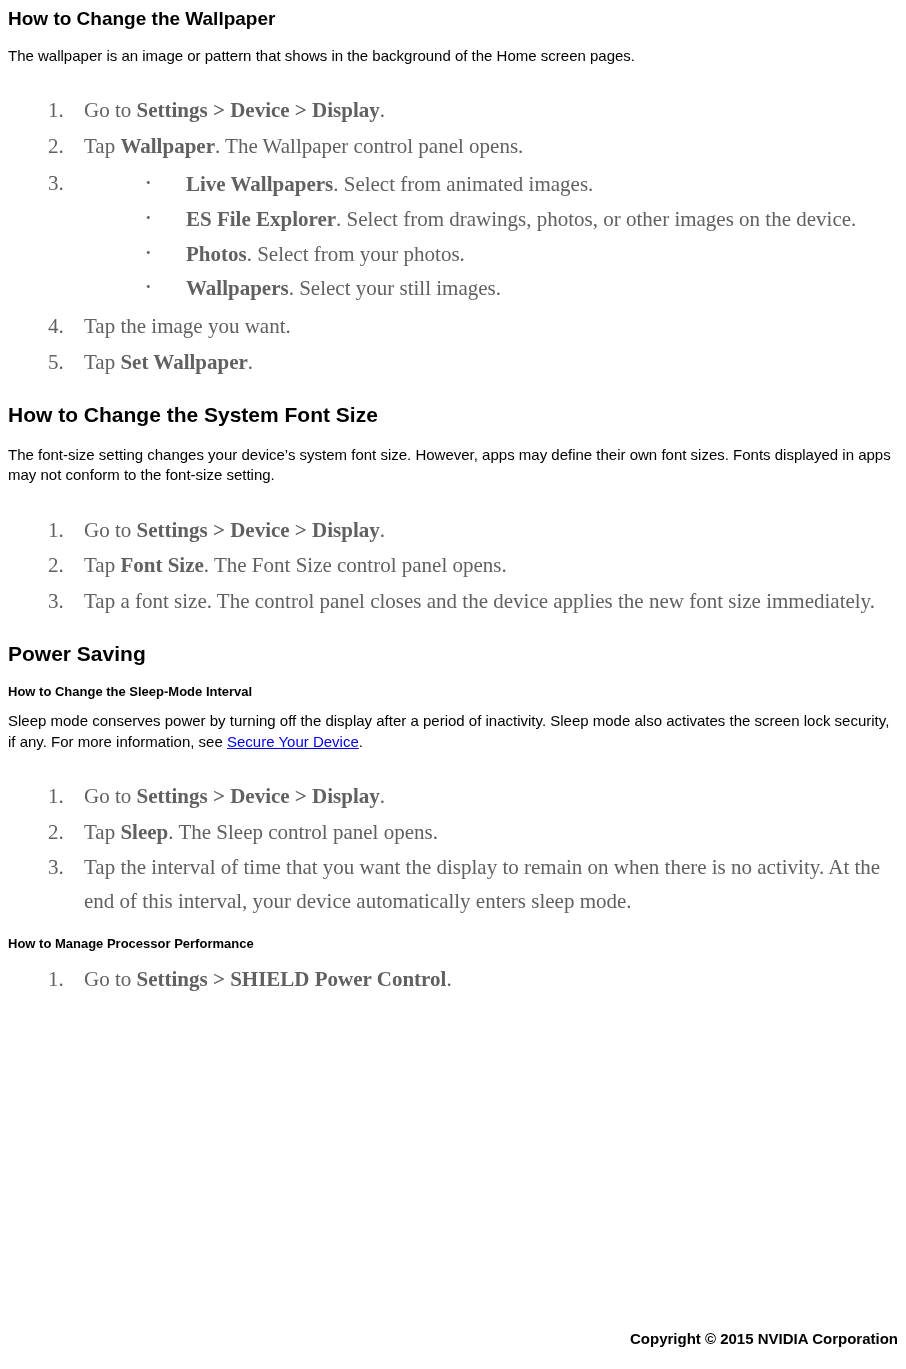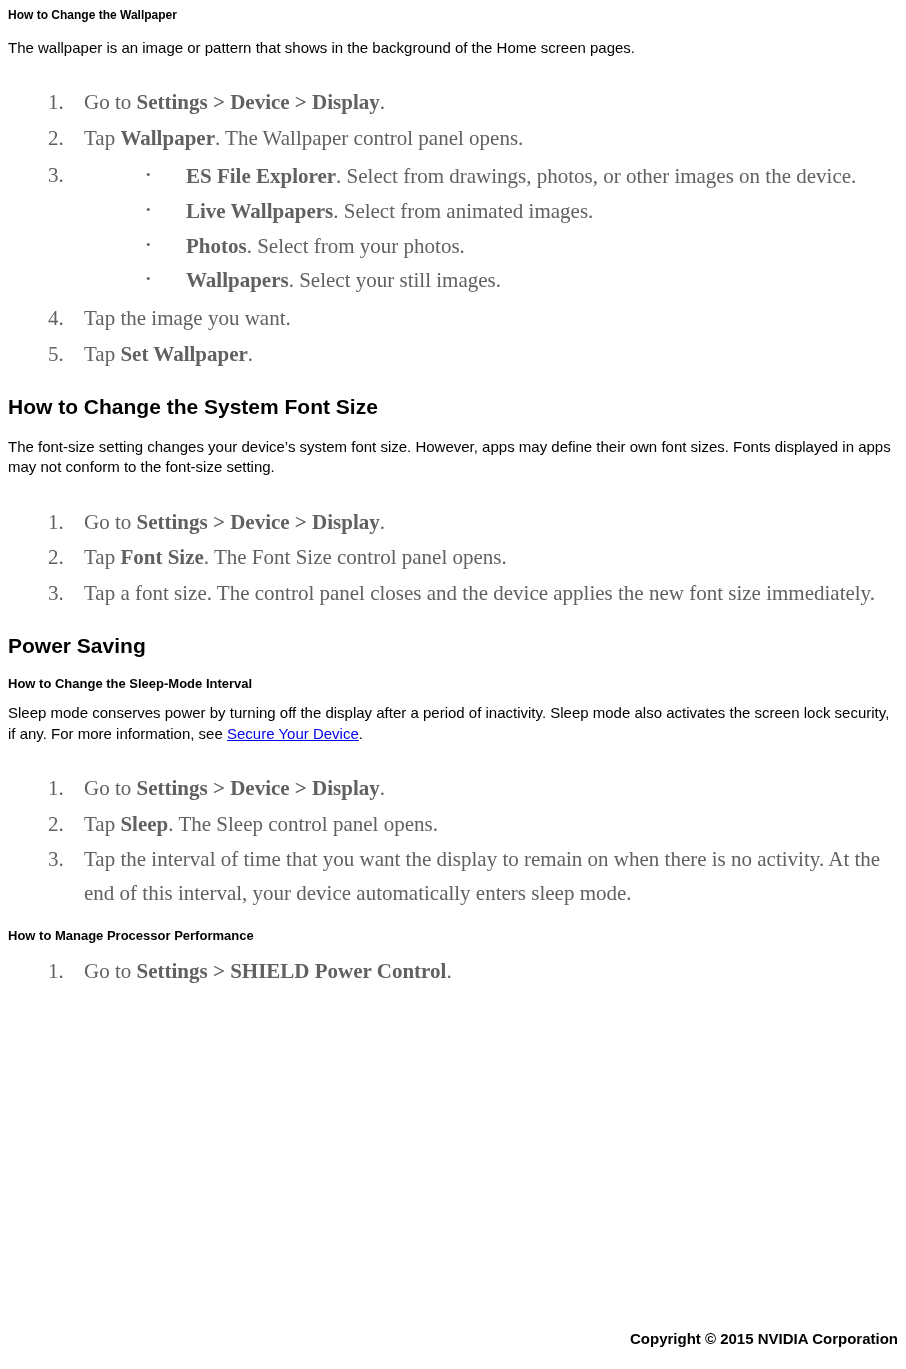--- a/index.html
+++ b/index.html
@@ -10,21 +10,21 @@
     body {
       font-family: Arial, Helvetica, sans-serif;
       background: #ffffff;
       width: 906px;
       min-height: 1369px;
       padding: 8px 8px 30px 8px;
       position: relative;
       color: #000000;
     }
     .heading-main {
-      font-size: 12px;
+      font-size: 19px;
       font-weight: bold;
       color: #000000;
       margin-bottom: 16px;
     }
     .heading-section {
       font-size: 21px;
       font-weight: bold;
       color: #000000;
       margin-top: 24px;
       margin-bottom: 18px;
@@ -108,22 +108,22 @@
 <body>
 
 <div class="heading-main">How to Change the Wallpaper</div>
 <div class="intro-text">The wallpaper is an image or pattern that shows in the background of the Home screen pages.</div>
 
 <ol class="steps">
   <li><span>Go to </span><span class="b">Settings &gt; Device &gt; Display</span><span>.</span></li>
   <li><span>Tap </span><span class="b">Wallpaper</span><span>. The Wallpaper control panel opens.</span></li>
   <li>
     <ul class="sublist">
+      <li><span class="b">Live Wallpapers</span><span>. Select from animated images.</span></li>
       <li><span class="b">ES File Explorer</span><span>. Select from drawings, photos, or other images on the device.</span></li>
-      <li><span class="b">Live Wallpapers</span><span>. Select from animated images.</span></li>
       <li><span class="b">Photos</span><span>. Select from your photos.</span></li>
       <li><span class="b">Wallpapers</span><span>. Select your still images.</span></li>
     </ul>
   </li>
   <li><span>Tap the image you want.</span></li>
   <li><span>Tap </span><span class="b">Set Wallpaper</span><span>.</span></li>
 </ol>
 
 <div class="heading-section">How to Change the System Font Size</div>
 <div class="intro-text">The font-size setting changes your device’s system font size. However, apps may define their own font sizes. Fonts displayed in apps may not conform to the font-size setting.</div>

